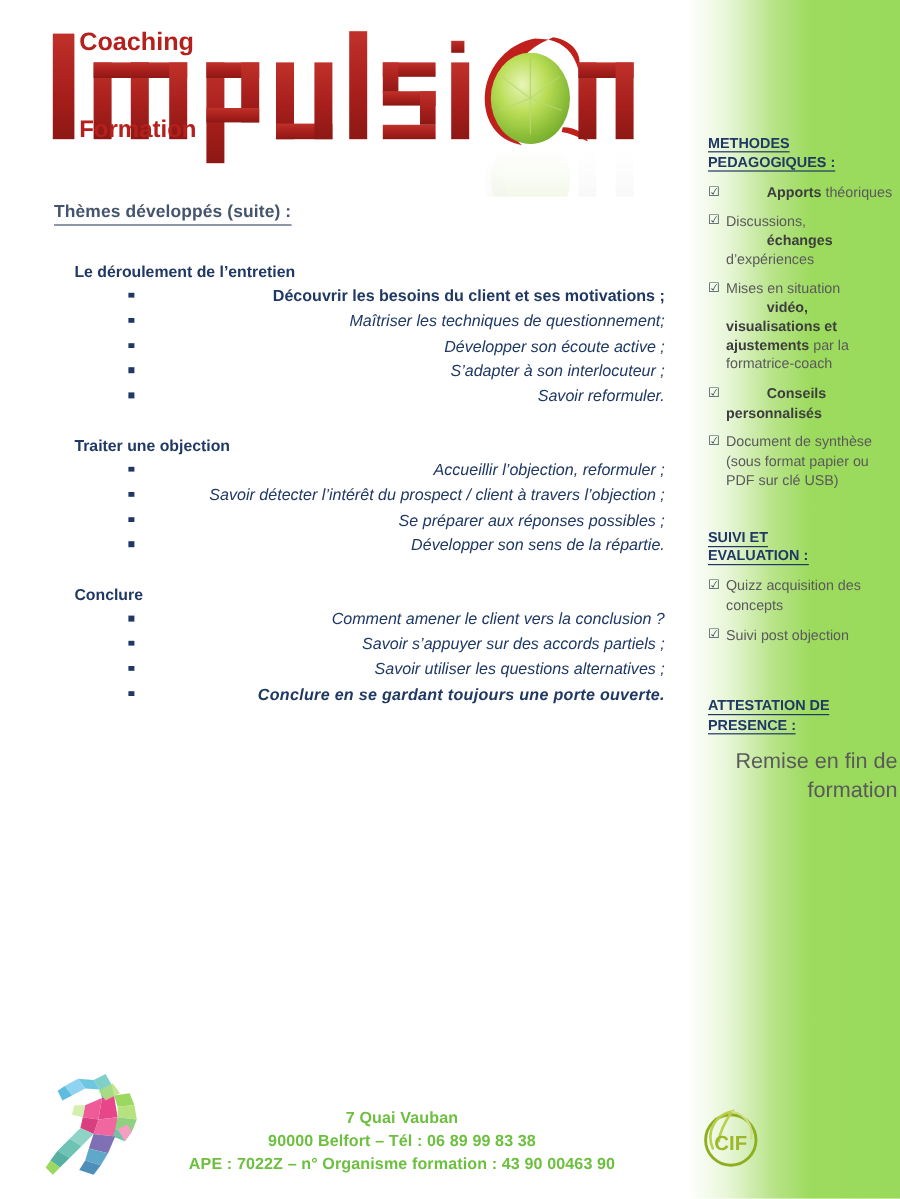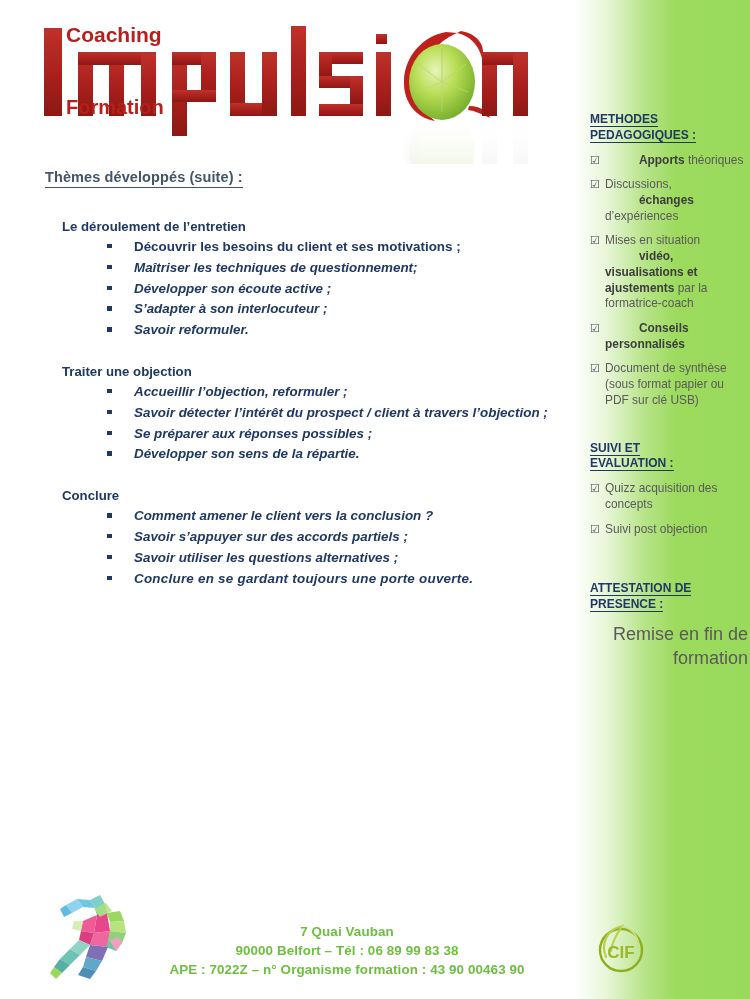--- a/index.html
+++ b/index.html
@@ -70,40 +70,41 @@
     margin: 0 0 1px 55px;
     font-size: 13.2px;
     font-weight: bold;
     color: #1f3864;
     line-height: 1.35;
   }
   ul.bullets {
     list-style: none;
     margin: 0;
     padding: 0 0 0 100px;
+    text-align: right;
   }
   ul.bullets li {
     position: relative;
     color: #1f3864;
     font-size: 13.4px;
     line-height: 1.48;
     padding-left: 27px;
     margin: 0 0 1px 0;
     max-width: 420px;
   }
   ul.bullets li::before {
     content: "";
     position: absolute;
     left: 0;
     top: 7px;
     width: 4.5px;
     height: 4.5px;
     background: #1f3864;
   }
-  li.ital   { font-style: italic; font-weight: bold; }
+  li.ital   { font-style: italic; font-weight: normal; }
   li.plain  { font-style: normal; font-weight: bold; }
   li.ital-loose { font-style: italic; font-weight: bold; letter-spacing: .25px; }
   li.spaced { margin-top: 13px; }
 
   
   #sidebar {
     position: absolute;
     right: 2px;
     top: 112px;
     width: 158px;
@@ -149,21 +150,21 @@
     color: #5a5a5a;
     margin: 0 0 20px 0;
     text-align: right;
   }
   .gap-lg { height: 22px; }
   .gap-sm { height: 10px; }
 
   
   #footer {
     position: absolute;
-    left: 12px;
+    left: 0;
     bottom: 8px;
     width: 708px;
     height: 110px;
     z-index: 5;
   }
   #runner {
     position: absolute;
     left: 38px;
     bottom: 4px;
     width: 78px;

